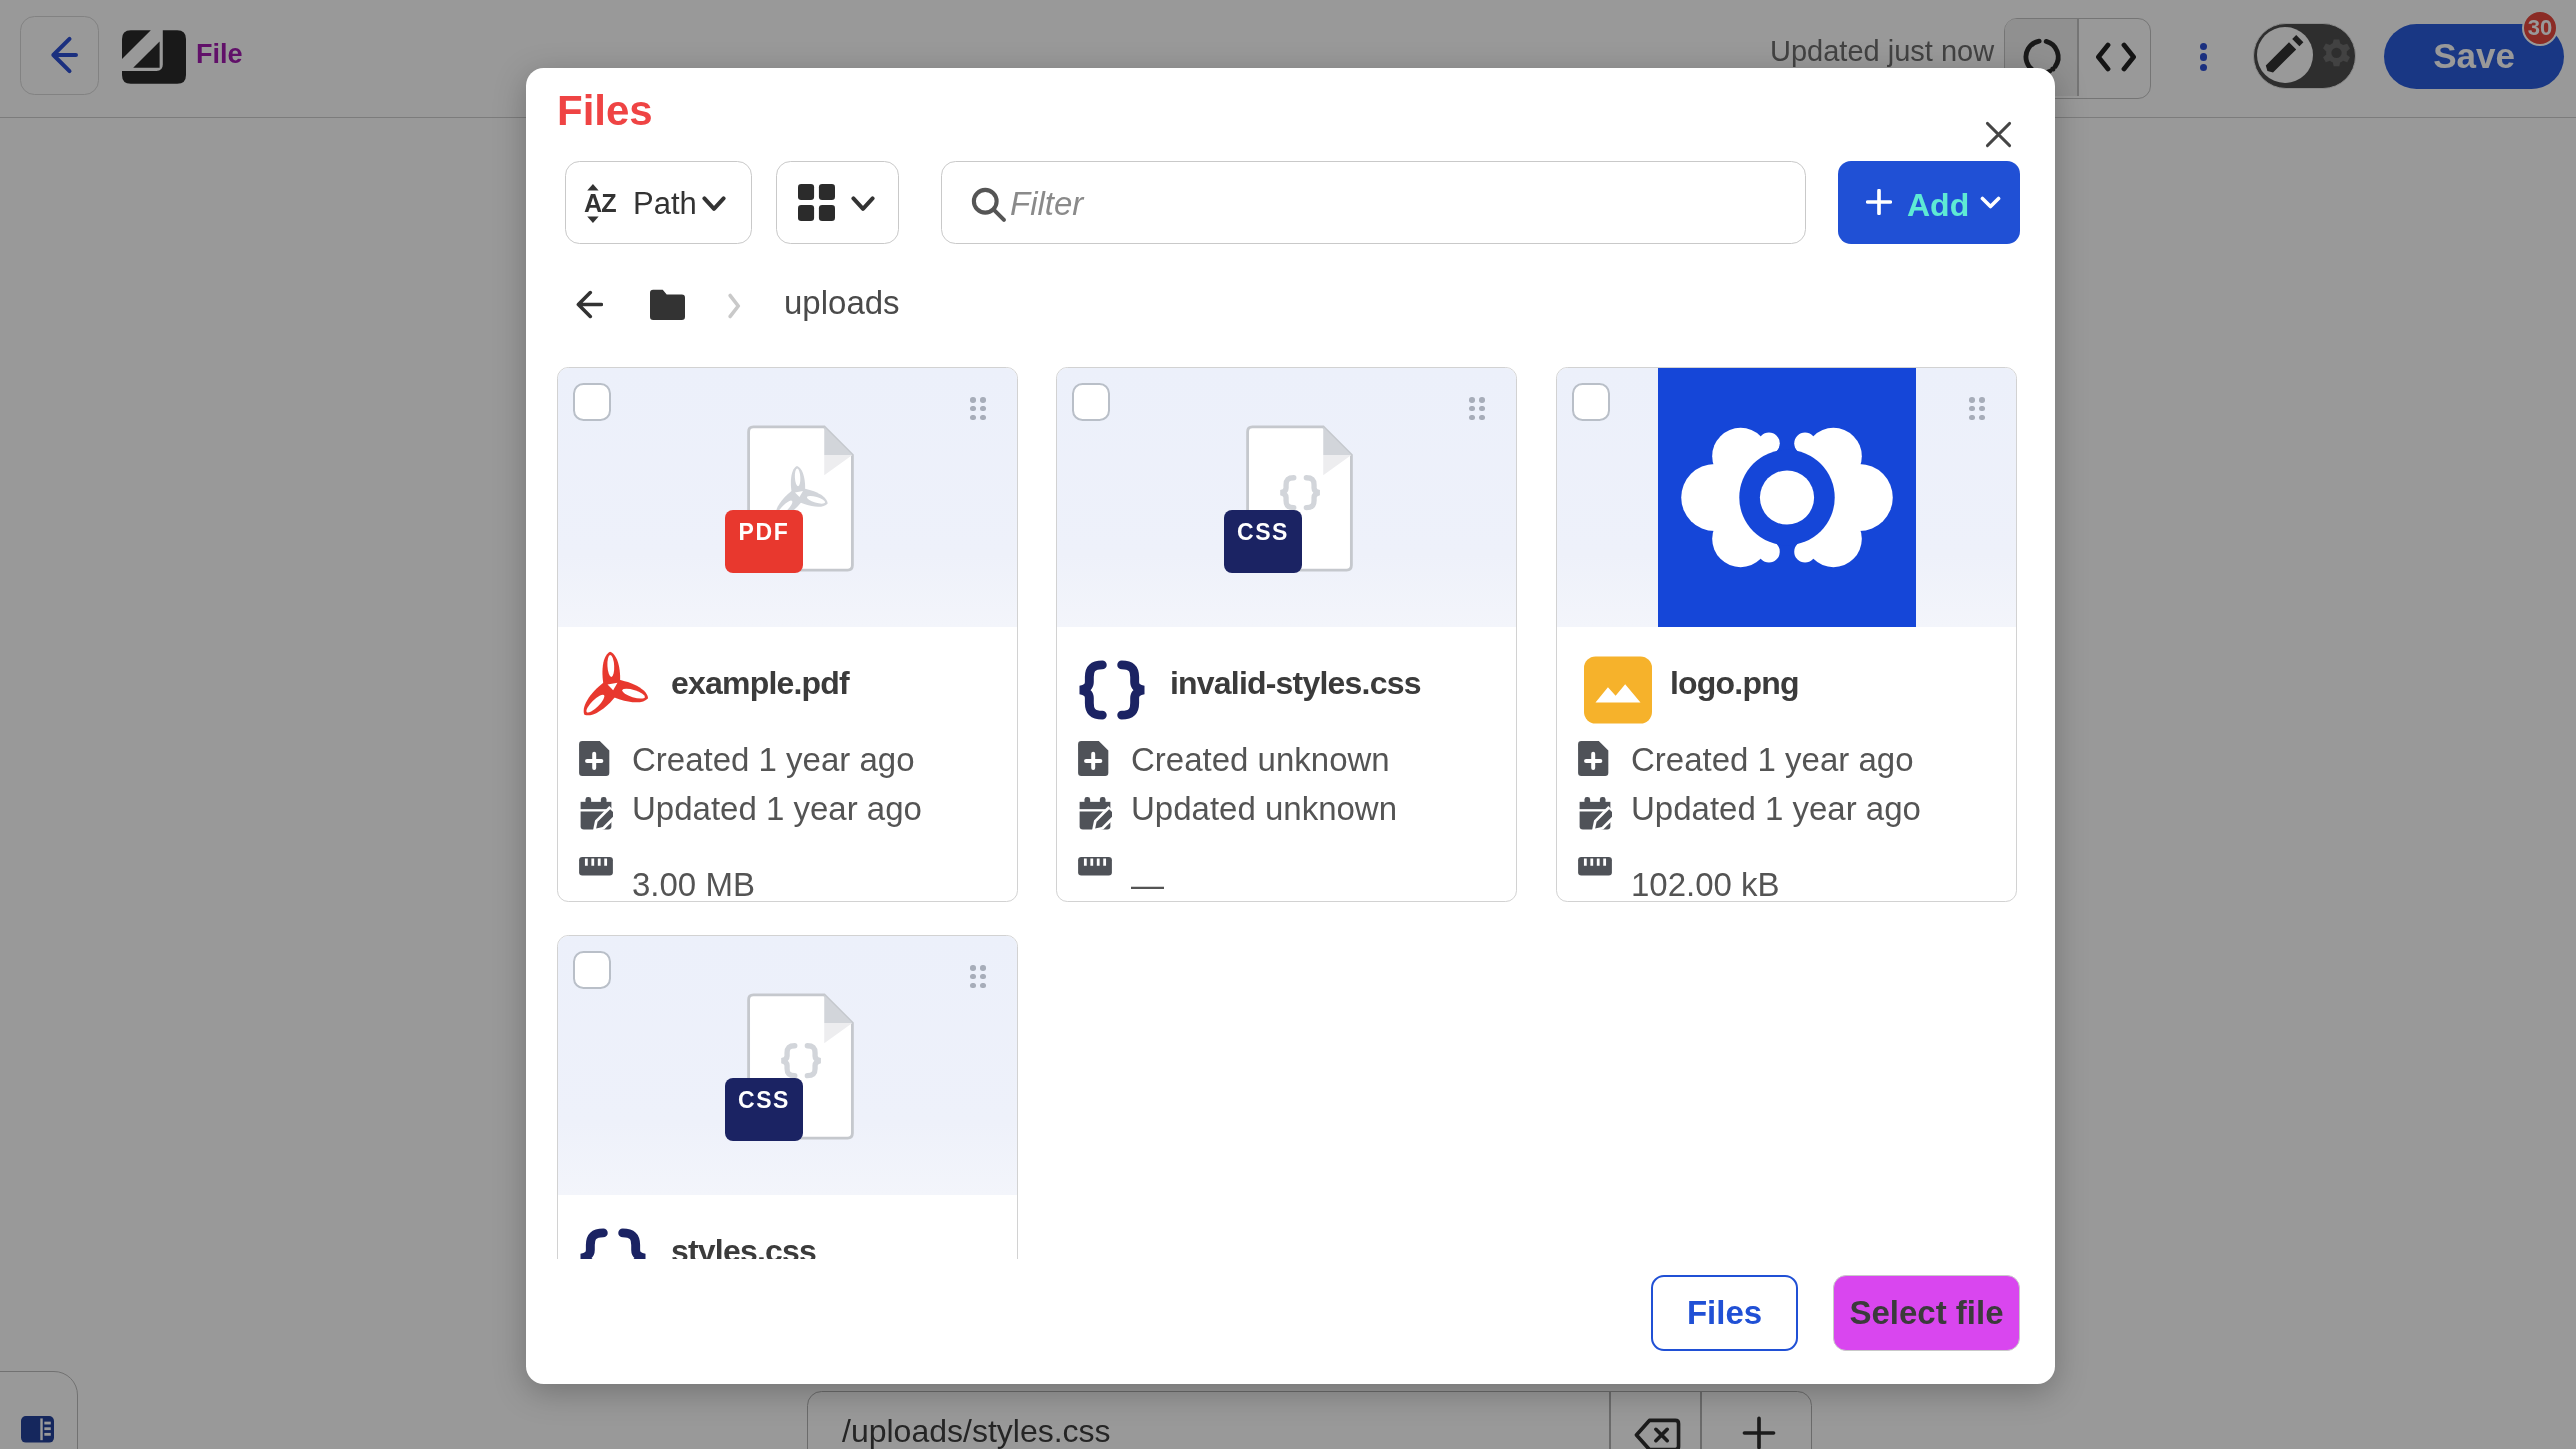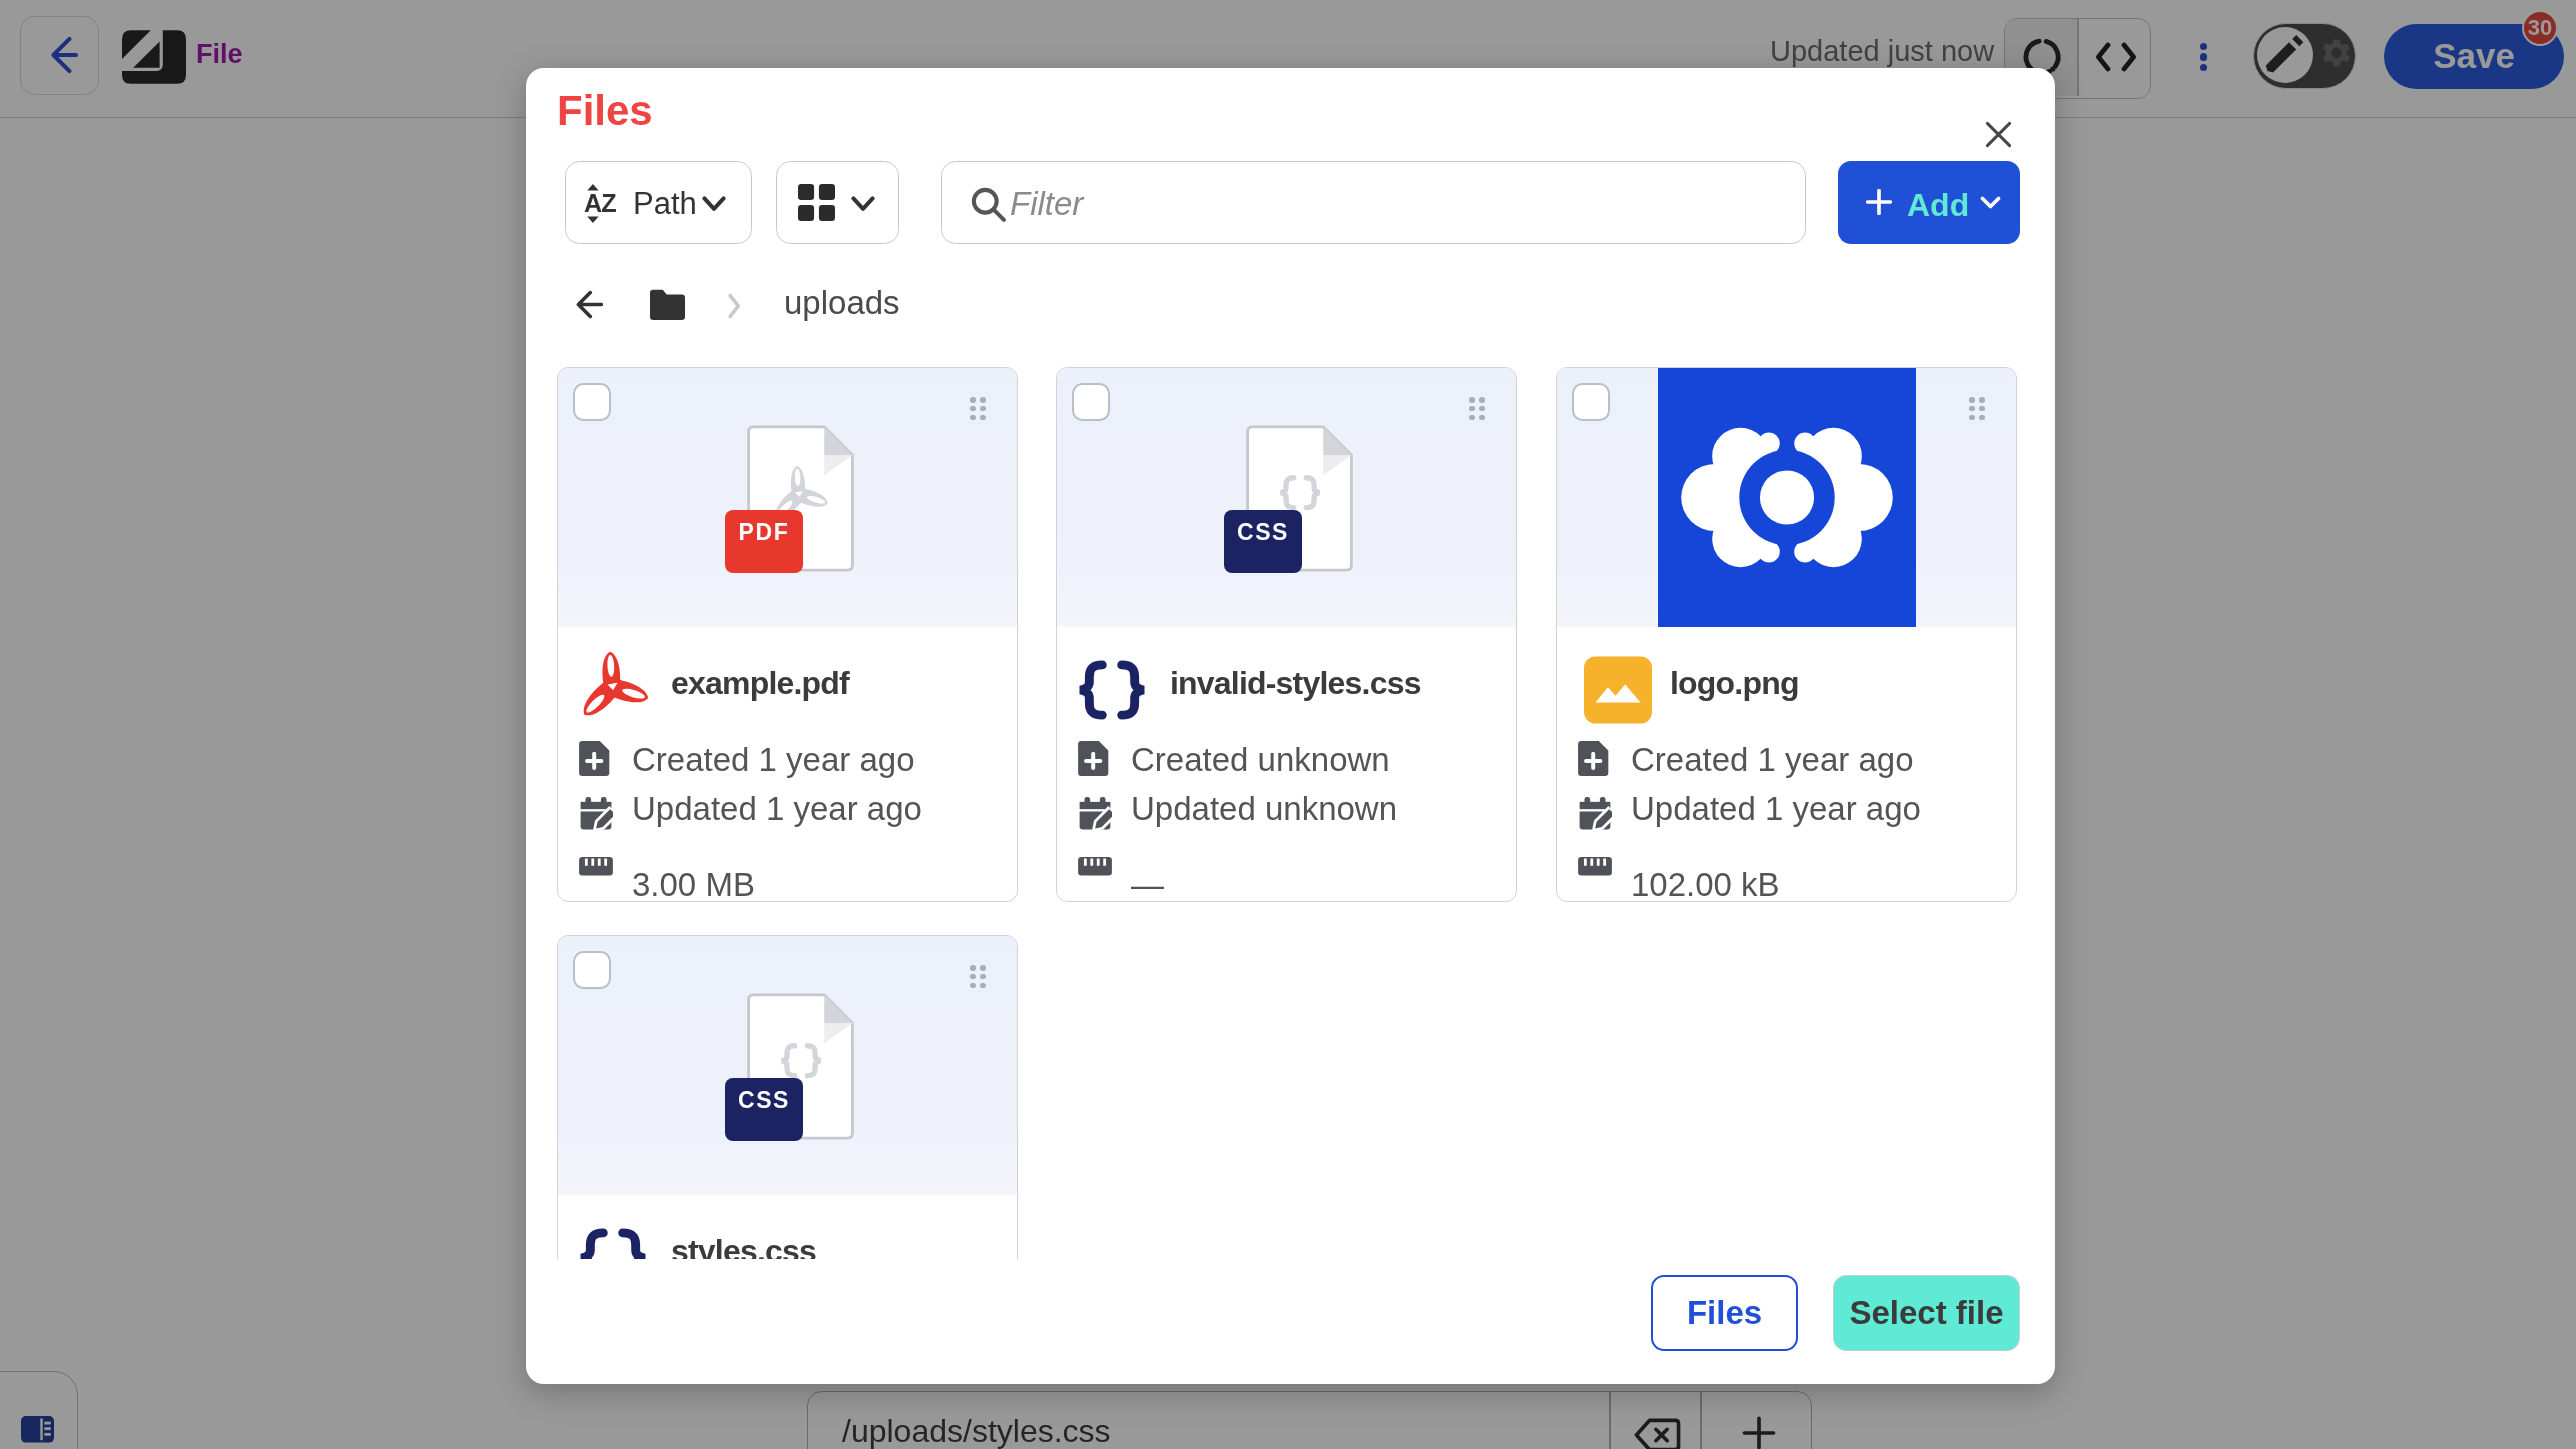--- a/index.html
+++ b/index.html
@@ -63,21 +63,21 @@
 
 .fname { position:absolute; left:113px; top:297px; font-size:32px; font-weight:bold; color:#3b3b3b; letter-spacing:-0.8px; }
 .ficon { position:absolute; left:22.5px; top:280px; width:68px; height:72px; }
 .meta { position:absolute; left:74px; font-size:33px; color:#545454; }
 .micon { position:absolute; left:21px; }
 .m1 { top:373px; } .m2 { top:422px; } .m3 { top:498px; }
 .mi1 { top:373px; } .mi2 { top:429px; } .mi3 { top:489px; }
 
 .footer { position:absolute; left:0; top:1207px; width:1529px; height:76px; }
 .cancel { position:absolute; left:1125px; top:0; width:147px; height:76px; border:2.4px solid #2050d5; border-radius:13px; color:#2050d5; font-size:33px; font-weight:bold; text-align:center; line-height:72px; background:#fff; }
-.selfile { position:absolute; left:1307px; top:0; width:187px; height:76px; background:#5eead4; border:1.6px solid #c9c9c9; border-radius:13px; color:#3b3b3b; font-size:33px; font-weight:bold; text-align:center; line-height:74px; }
+.selfile { position:absolute; left:1307px; top:0; width:187px; height:76px; background:#d946ef; border:1.6px solid #c9c9c9; border-radius:13px; color:#3b3b3b; font-size:33px; font-weight:bold; text-align:center; line-height:74px; }
 </style>
 </head>
 <body>
 <svg width="0" height="0" style="position:absolute">
   <defs>
     <g id="pet">
       <path d="M -8.5 7 C -13.5 -12 -12 -40 0 -45 C 12 -40 13.5 -12 8.5 7 Z" fill="currentColor"></path>
       <ellipse cx="0" cy="-27" rx="4.3" ry="14" fill="#fff"></ellipse>
     </g>
     <path id="lbrace" d="M 29 2 C 15 2 13 9 13 17 L 13 23 C 13 29 9 31.5 2 33 C 9 34.5 13 37 13 43 L 13 49 C 13 57 15 64 29 64" fill="none" stroke="currentColor" stroke-width="11" stroke-linecap="round"></path>

